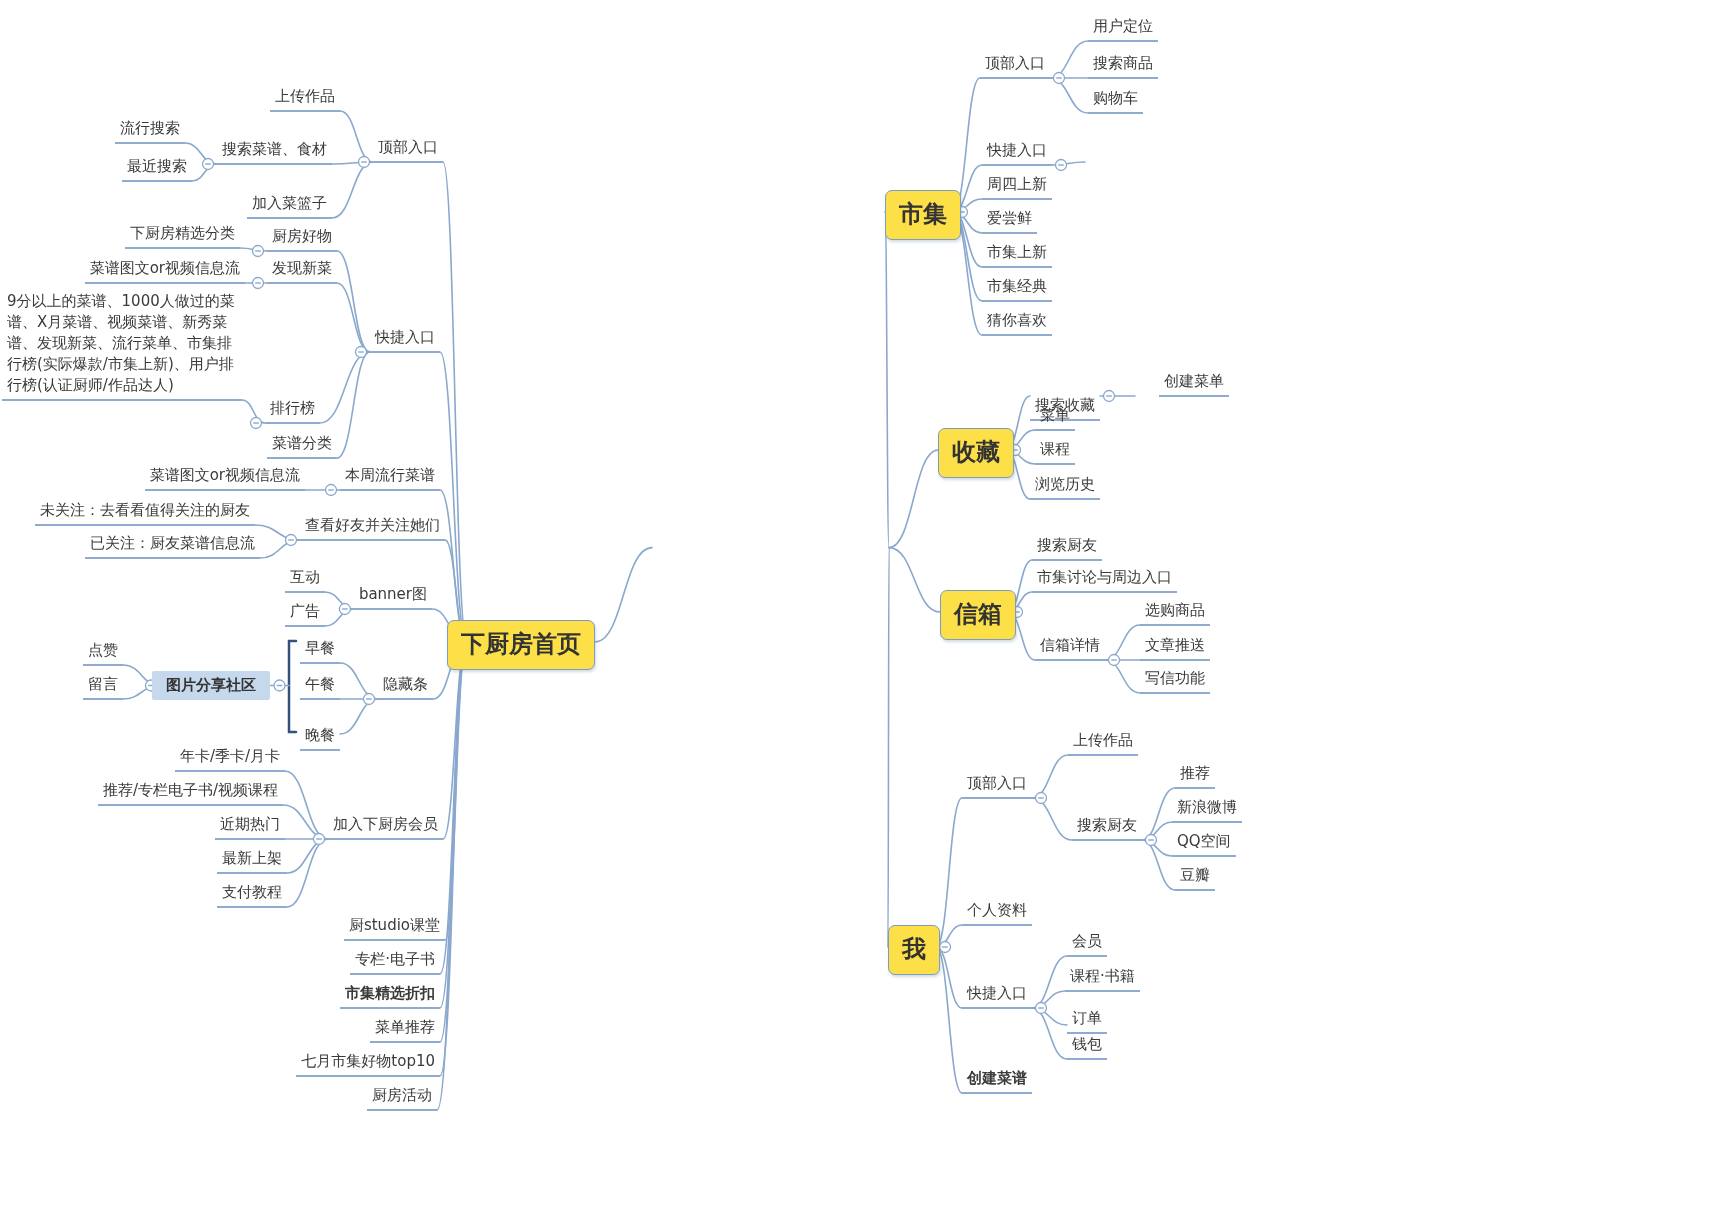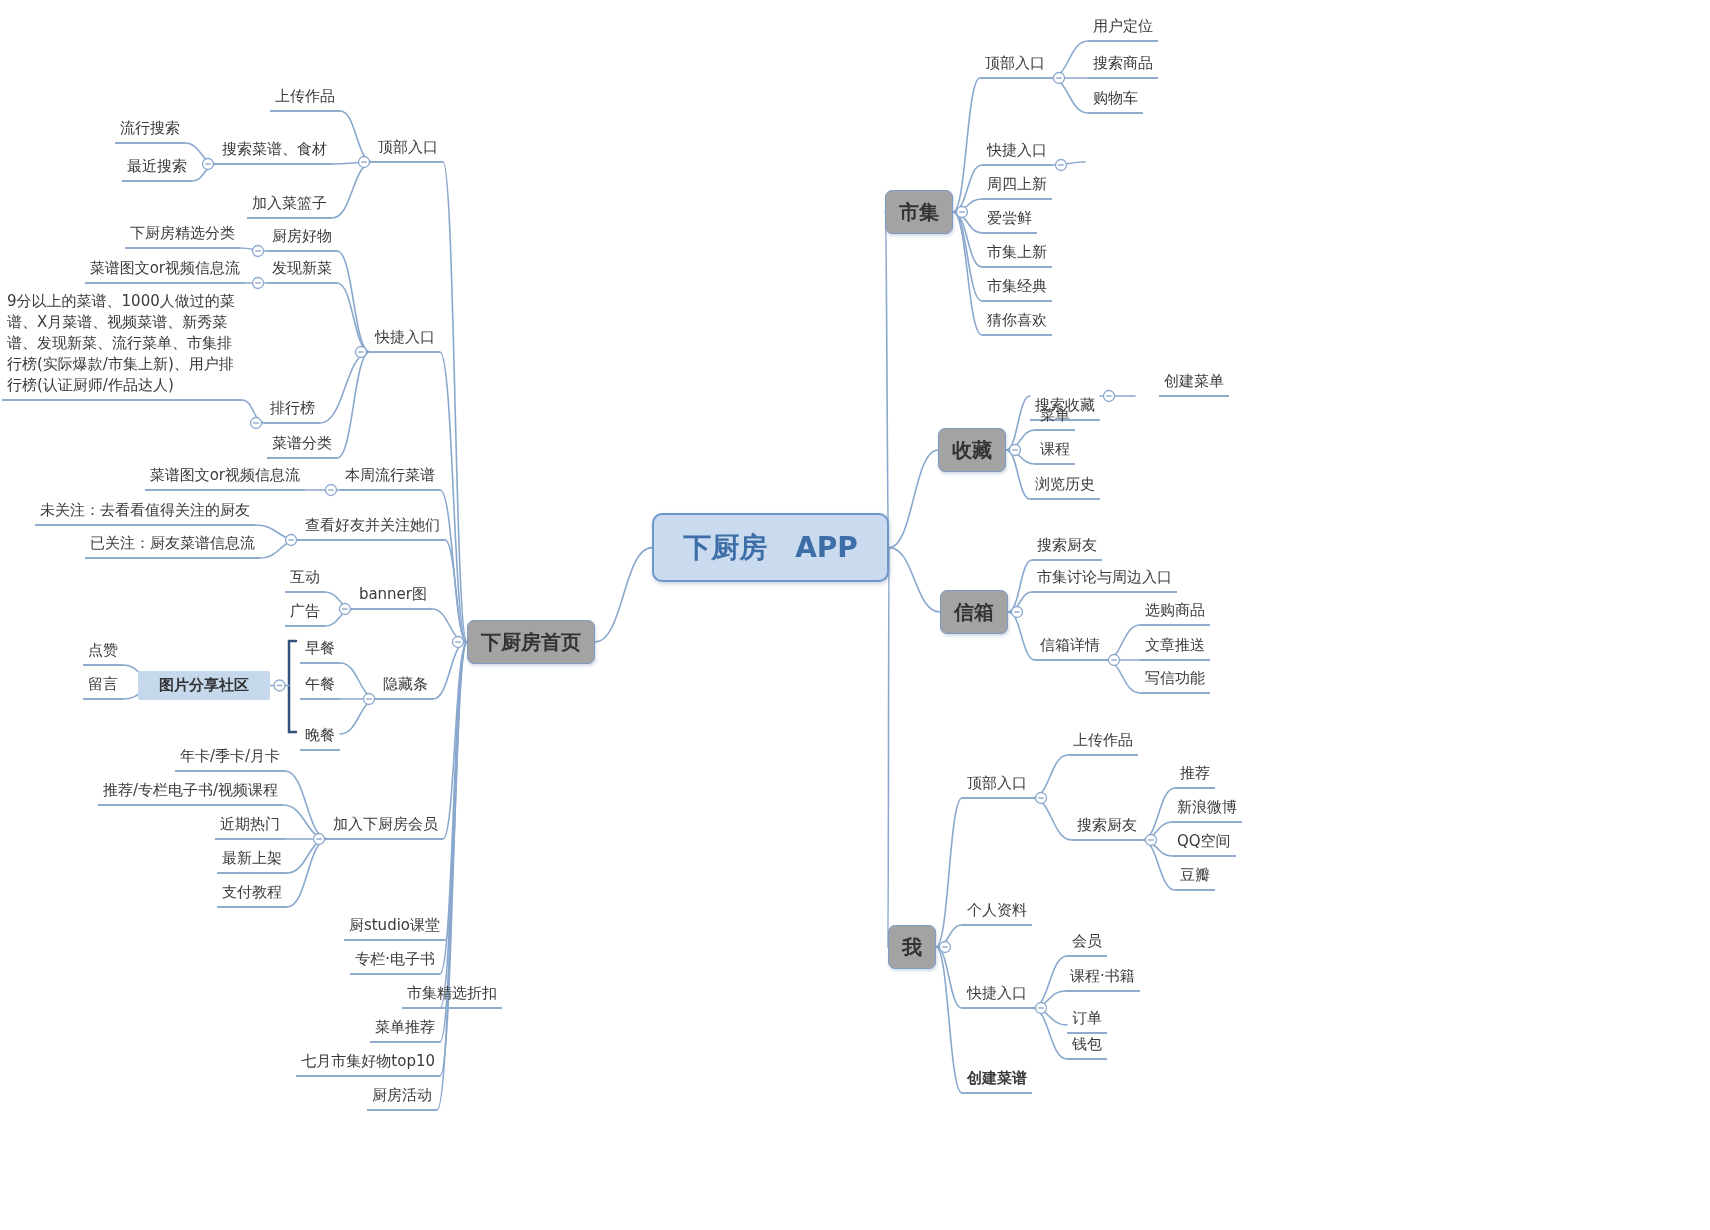--- a/index.html
+++ b/index.html
@@ -19,45 +19,45 @@
     white-space:nowrap;
     line-height:1.4;
     cursor:default;
   }
   .node.underline {
     padding:1px 5px 3px 5px;
     border-bottom:2px solid #8fabce;
   }
   .node.wrap { white-space:normal; text-align:left; }
   .node.main {
-    background:#a3a3a3;
+    background:#fde047;
     border:1.5px solid #7a9cc6;
     border-radius:7px;
     padding:7px 13px;
-    font-size:20px;
+    font-size:24px;
     font-weight:bold;
     color:#333333;
     box-shadow:1px 2px 3px rgba(80,110,150,0.25);
     z-index:2;
   }
   .node.center {
     background:#cbdbef;
     border:2px solid #6e96c8;
     border-radius:10px;
     padding:13px 0;
     font-size:28px;
     font-weight:bold;
     color:#3d6ea8;
     text-align:center;
     box-shadow:1px 2px 4px rgba(80,110,150,0.3);
     z-index:3;
   }
   .node.highlight {
     background:#c6d8ec;
-    padding:4px 21px;
+    padding:4px 14px;
     font-weight:bold;
     color:#333333;
     border-radius:2px;
     z-index:2;
     text-align:right;
   }
 </style>
 </head>
 <body>
 
@@ -240,21 +240,20 @@
       </g>
       <g class="icon-g">
         <circle cx="151" cy="685.5" r="5.5" fill="#ffffff" stroke="#8aa8cd" stroke-width="1.3"></circle>
         <line x1="148.2" x2="153.8" y1="685.5" y2="685.5" stroke="#8aa8cd" stroke-width="1.4"></line>
       </g>
       <g class="icon-g">
         <circle cx="319" cy="839" r="5.5" fill="#ffffff" stroke="#8aa8cd" stroke-width="1.3"></circle>
         <line x1="316.2" x2="321.8" y1="839" y2="839" stroke="#8aa8cd" stroke-width="1.4"></line>
       </g>
     </svg>
-<div class="node center wrap" style="top: 513px; left: 652px; width: 233px;">下厨房　APP</div>
     <div class="node main" style="top: 190px; left: 885px;">市集</div>
     <div class="node underline" style="top: 52px; left: 980px;">顶部入口</div>
     <div class="node underline" style="top: 15px; left: 1088px;">用户定位</div>
     <div class="node underline" style="top: 52px; left: 1088px;">搜索商品</div>
     <div class="node underline" style="top: 87px; left: 1088px;">购物车</div>
     <div class="node underline" style="top: 139px; left: 982px;">快捷入口</div>
     <div class="node underline" style="top: 173px; left: 982px;">周四上新</div>
     <div class="node underline" style="top: 207px; left: 982px;">爱尝鲜</div>
     <div class="node underline" style="top: 241px; left: 982px;">市集上新</div>
     <div class="node underline" style="top: 275px; left: 982px;">市集经典</div>
@@ -318,17 +317,17 @@
     <div class="node underline" style="top: 639px; right: 1587px;">点赞</div>
     <div class="node underline" style="top: 673px; right: 1587px;">留言</div>
     <div class="node underline" style="top: 813px; right: 1267px;">加入下厨房会员</div>
     <div class="node underline" style="top: 745px; right: 1425px;">年卡/季卡/月卡</div>
     <div class="node underline" style="top: 779px; right: 1427px;">推荐/专栏电子书/视频课程</div>
     <div class="node underline" style="top: 813px; right: 1425px;">近期热门</div>
     <div class="node underline" style="top: 847px; right: 1423px;">最新上架</div>
     <div class="node underline" style="top: 881px; right: 1423px;">支付教程</div>
     <div class="node underline" style="top: 914px; right: 1265px;">厨studio课堂</div>
     <div class="node underline" style="top: 948px; right: 1270px;">专栏·电子书</div>
-    <div class="node underline" style="top: 982px; right: 1208px;">市集精选折扣</div>
+    <div class="node underline" style="top: 982px; right: 1270px; font-weight: bold;">市集精选折扣</div>
     <div class="node underline" style="top: 1016px; right: 1270px;">菜单推荐</div>
     <div class="node underline" style="top: 1050px; right: 1270px;">七月市集好物top10</div>
     <div class="node underline" style="top: 1084px; right: 1273px;">厨房活动</div>
   </div>
 
 </body></html>

